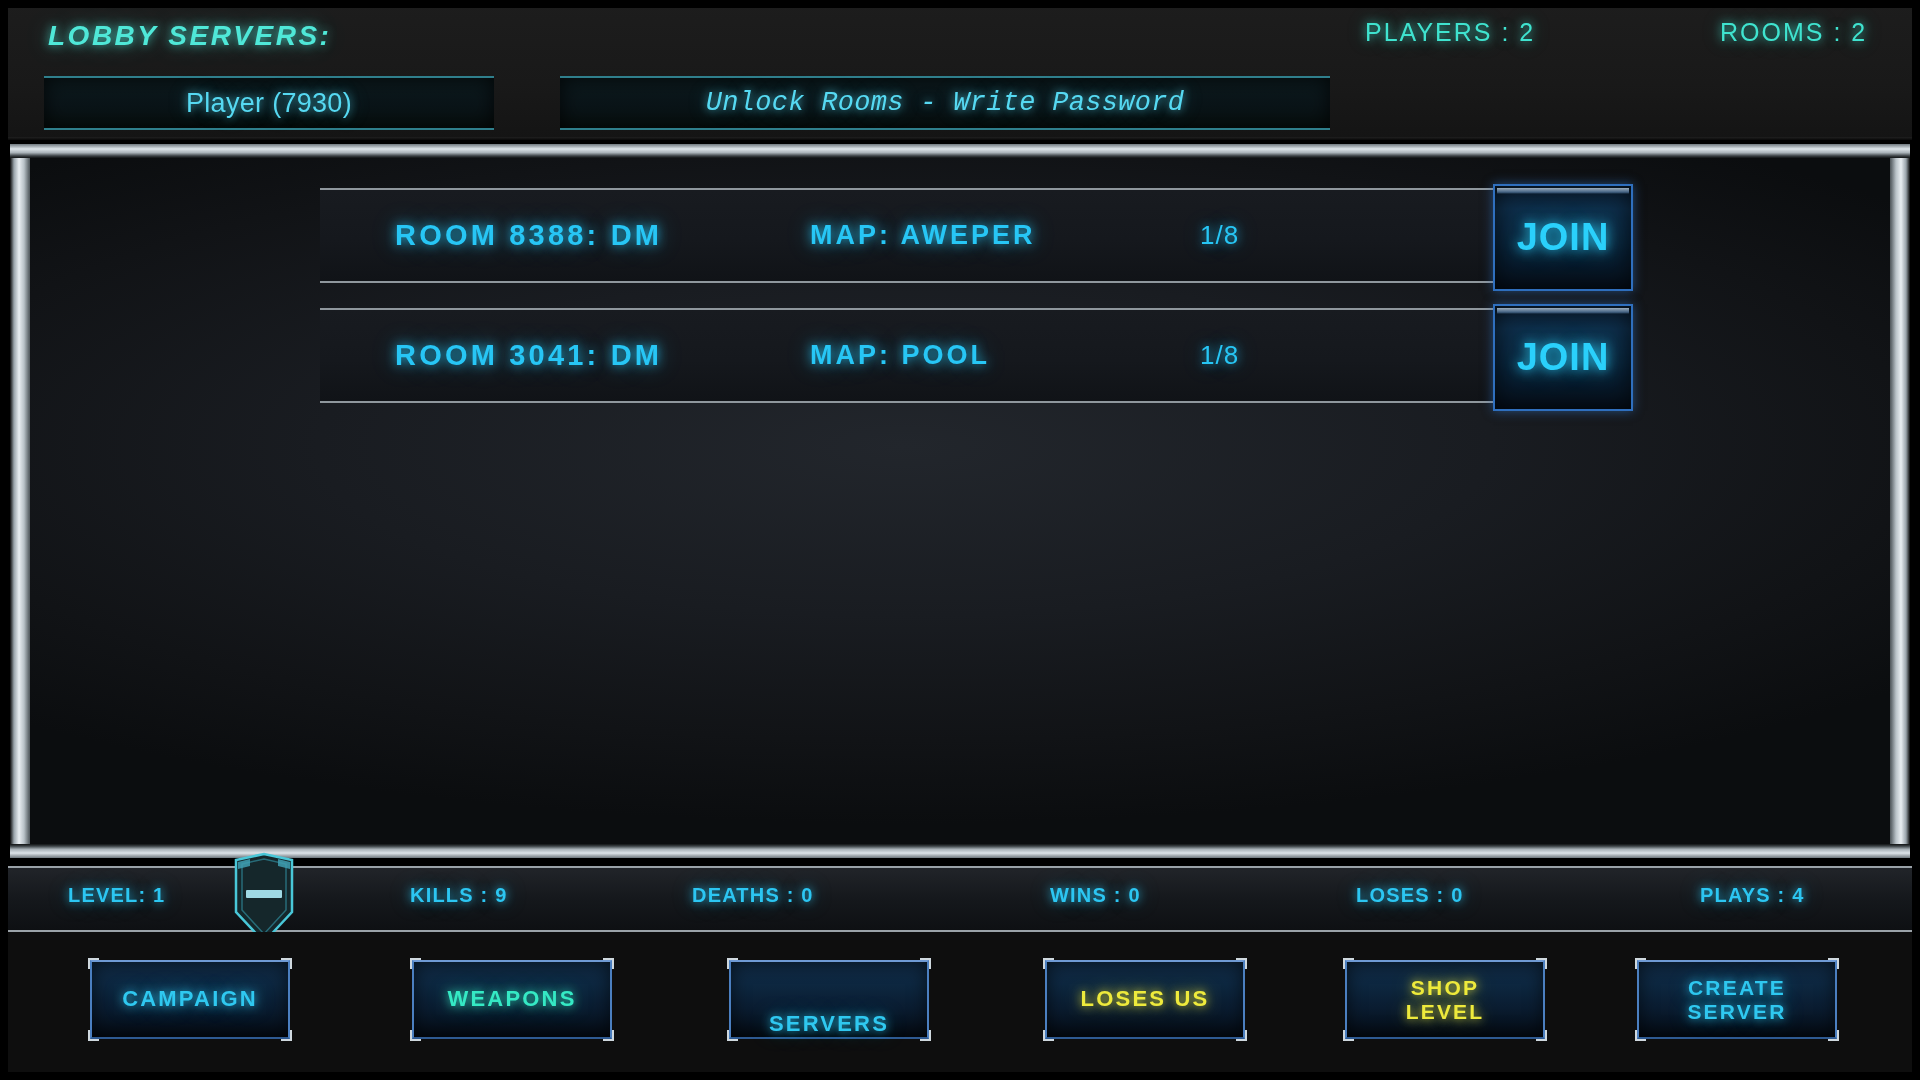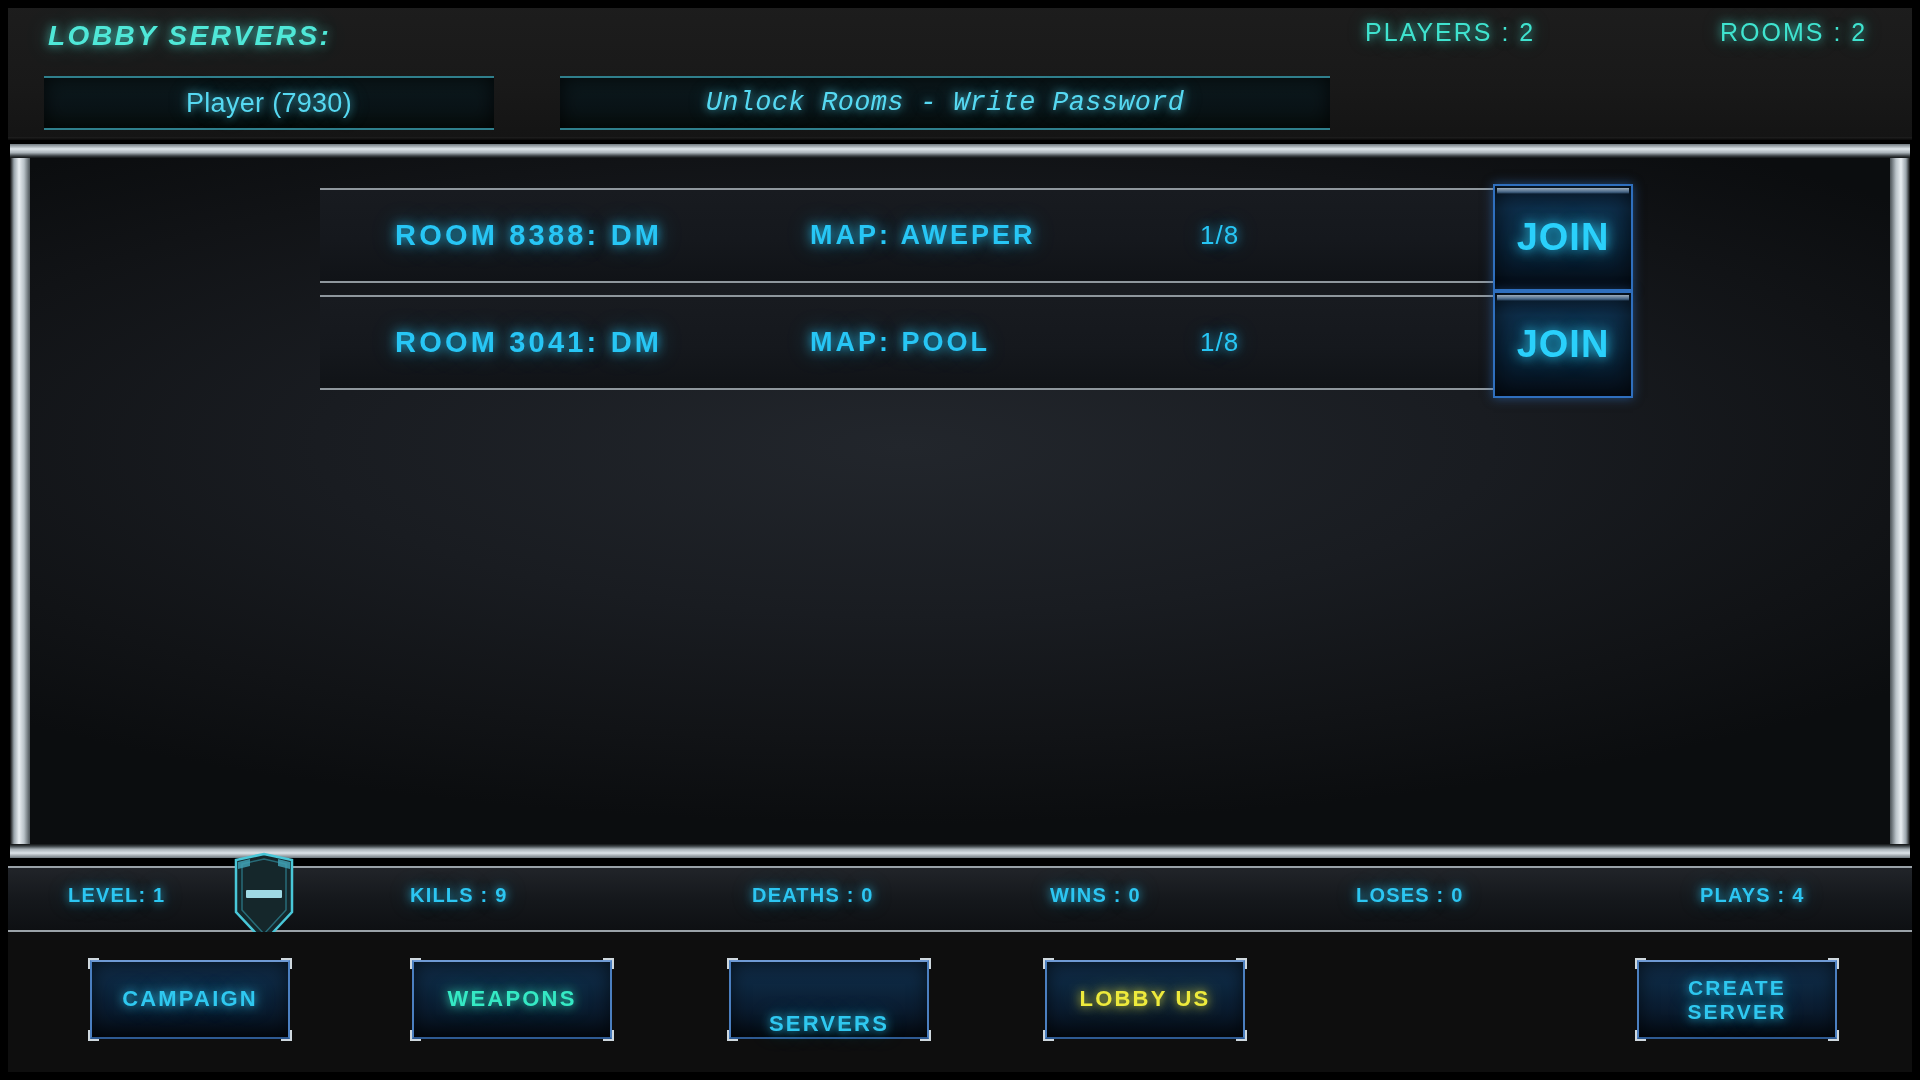--- a/index.html
+++ b/index.html
@@ -128,21 +128,21 @@
     left: 290px; top: 30px;
     width: 1305px;
   }
 
   .room-row {
     position: relative;
     height: 95px;
     border-top: 2px solid #8f979d;
     border-bottom: 2px solid #8f979d;
     background: linear-gradient(180deg, #181b20 0%, #15181d 55%, #101317 100%);
-    margin-bottom: 12px;
+    margin-bottom: 25px;
   }
   .room-row .rr-inner {
     position: absolute;
     inset: 0;
     display: flex;
     align-items: center;
   }
 
   .room-name {
     position: absolute;
@@ -216,21 +216,21 @@
     top: 16px;
     font-size: 20px;
     font-weight: bold;
     letter-spacing: 1.2px;
     color: #2cc6f2;
     text-shadow: 0 0 10px rgba(44,198,242,0.85), 0 0 22px rgba(44,198,242,0.35);
     white-space: nowrap;
   }
   .st-level  { left: 68px; }
   .st-kills  { left: 410px; }
-  .st-deaths { left: 752px; }
+  .st-deaths { left: 692px; }
   .st-wins   { left: 1050px; }
   .st-loses  { left: 1356px; }
   .st-plays  { left: 1700px; }
 
   .rank-badge {
     position: absolute;
     left: 228px; top: -18px;
     width: 72px; height: 96px;
   }
 
@@ -393,23 +393,31 @@
       <span class="corner c-bl"></span>
       <span class="corner c-br"></span>
       <span class="nline clr-cyan">SERVERS</span>
     </div>
 
     <div class="nav-btn nb-3">
       <span class="corner c-tl"></span>
       <span class="corner c-tr"></span>
       <span class="corner c-bl"></span>
       <span class="corner c-br"></span>
-      <span class="nline clr-yellow">LOBBY US</span>
-    </div>
-
+      <span class="nline clr-yellow">LOSES US</span>
+    </div>
+
+    <div class="nav-btn nb-4 two-line">
+      <span class="corner c-tl"></span>
+      <span class="corner c-tr"></span>
+      <span class="corner c-bl"></span>
+      <span class="corner c-br"></span>
+      <span class="nline clr-yellow">SHOP</span>
+      <span class="nline clr-yellow">LEVEL</span>
+    </div>
 
     <div class="nav-btn nb-5 two-line">
       <span class="corner c-tl"></span>
       <span class="corner c-tr"></span>
       <span class="corner c-bl"></span>
       <span class="corner c-br"></span>
       <span class="nline clr-cyan">CREATE</span>
       <span class="nline clr-cyan">SERVER</span>
     </div>
 

